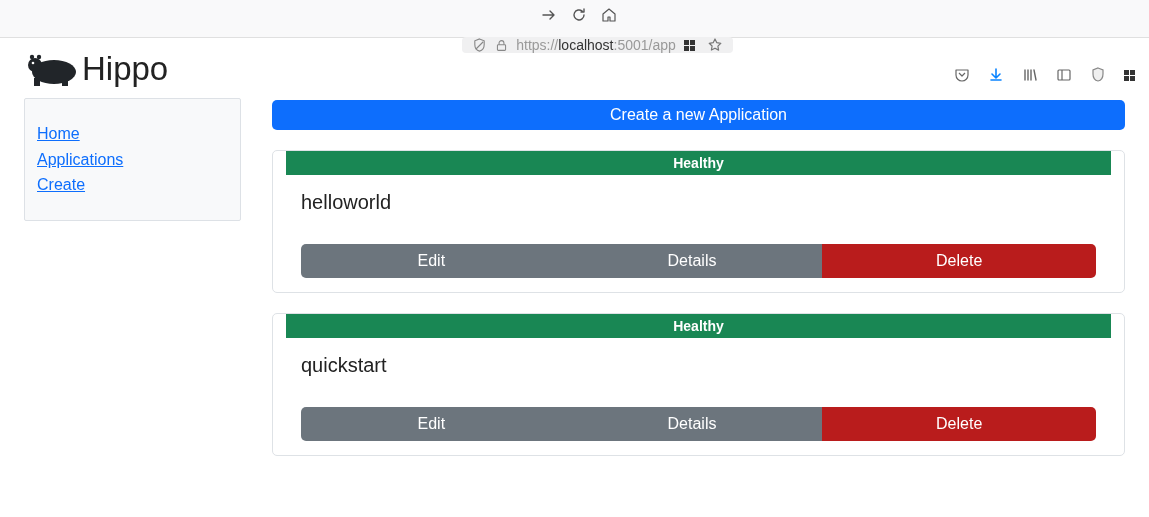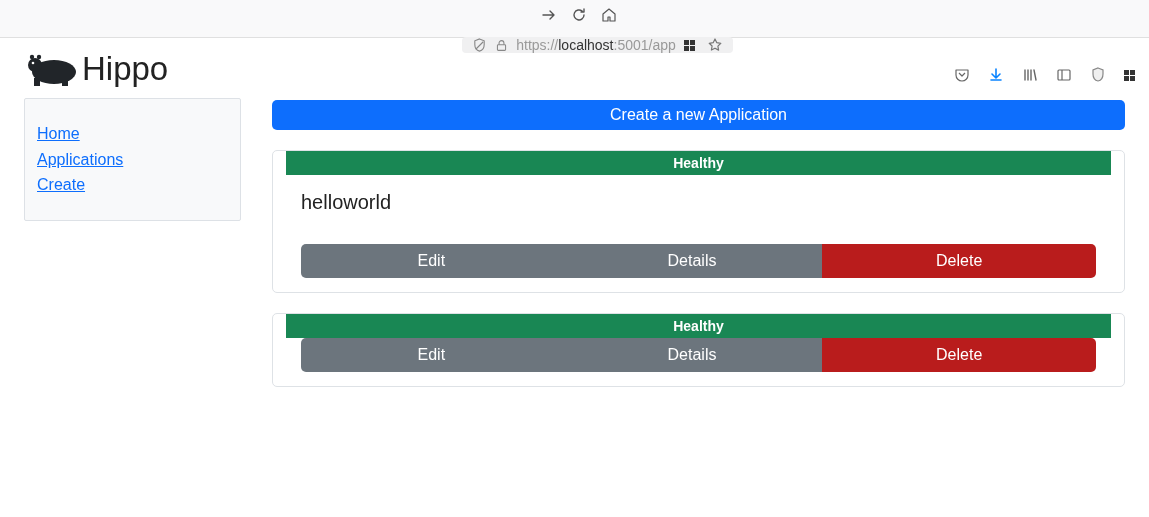--- a/index.html
+++ b/index.html
@@ -315,20 +315,21 @@
       <div class="card-title">helloworld</div>
       <div class="btn-row">
         <button class="btn-seg btn-gray">Edit</button>
         <button class="btn-seg btn-gray">Details</button>
         <button class="btn-seg btn-red">Delete</button>
       </div>
     </div>
 
     <div class="card">
       <div class="card-status">Healthy</div>
+      <div class="card-title">quickstart</div>
       <div class="btn-row">
         <button class="btn-seg btn-gray">Edit</button>
         <button class="btn-seg btn-gray">Details</button>
         <button class="btn-seg btn-red">Delete</button>
       </div>
     </div>
   </div>
 </div>
 
 </body></html>

